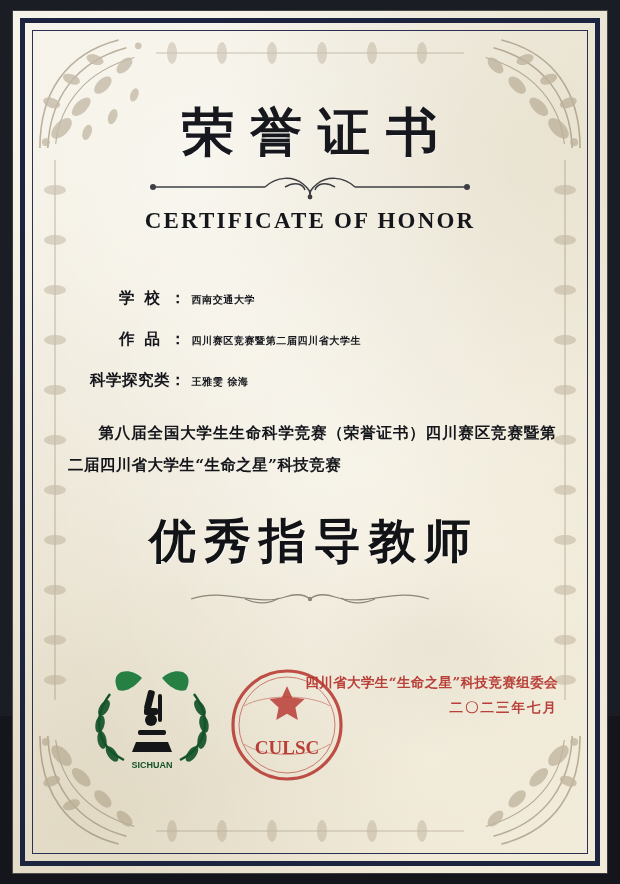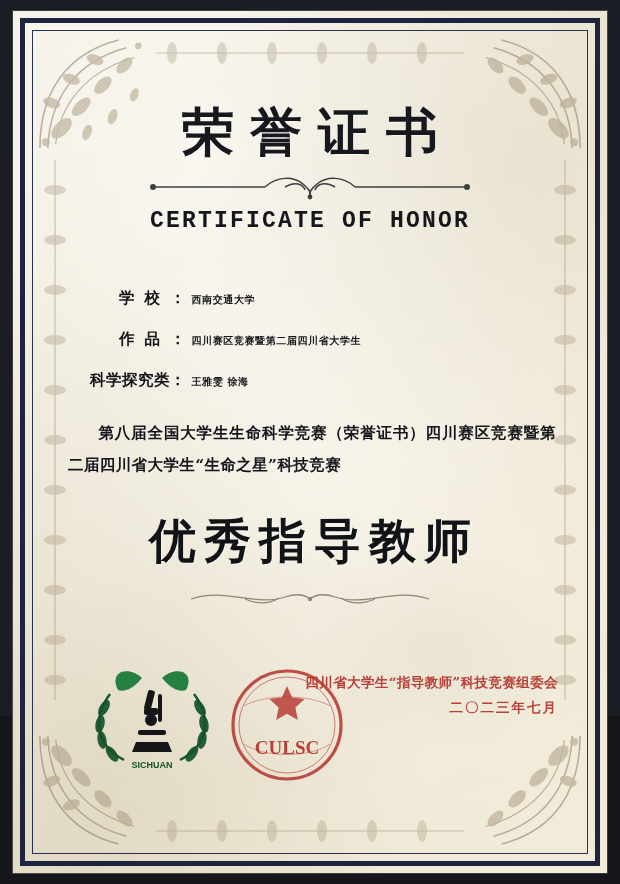--- a/index.html
+++ b/index.html
@@ -107,21 +107,21 @@
     text-shadow: 0 1px 0 rgba(255,255,255,0.6);
   }
   .rule-orn {
     display: block;
     margin: 10px auto 6px;
     width: 330px;
     height: 30px;
     opacity: 0.85;
   }
   .title-en {
-    font-family: Liberation Mono, monospace;
+    font-family: Liberation Serif, serif;
     font-size: 23px;
     font-weight: bold;
     letter-spacing: 2.2px;
     color: #14161b;
     margin-top: 4px;
   }
 
   
   .fields {
     margin-top: 54px;
@@ -483,21 +483,21 @@
           <circle cx="59" cy="59" r="48" fill="none" stroke="#b5322c" stroke-width="1" opacity="0.6"></circle>
           <path d="M59 20 l5.2 11.4 12.4 1.6 -9.2 8.6 2.4 12.4 -10.8 -6.2 -10.8 6.2 2.4 -12.4 -9.2 -8.6 12.4 -1.6 Z" fill="#b5322c" opacity="0.8"></path>
           <text x="59" y="88" text-anchor="middle" font-family="Liberation Serif, serif" font-size="19" font-weight="bold" fill="#b5322c" opacity="0.92">CULSC</text>
           <g stroke="#b5322c" stroke-width="1" opacity="0.45" fill="none">
             <path d="M16 40 C36 28 82 28 102 40"></path>
             <path d="M16 78 C36 92 82 92 102 78"></path>
           </g>
         </svg>
 
         <div class="seal-text">
-          <div>四川省大学生“指导教师”科技竞赛组委会</div>
+          <div>四川省大学生“生命之星”科技竞赛组委会</div>
           <div class="seal-date">二〇二三年七月</div>
         </div>
       </div>
 
     </div>
 
   </div>
 </div>
 
 </body></html>

